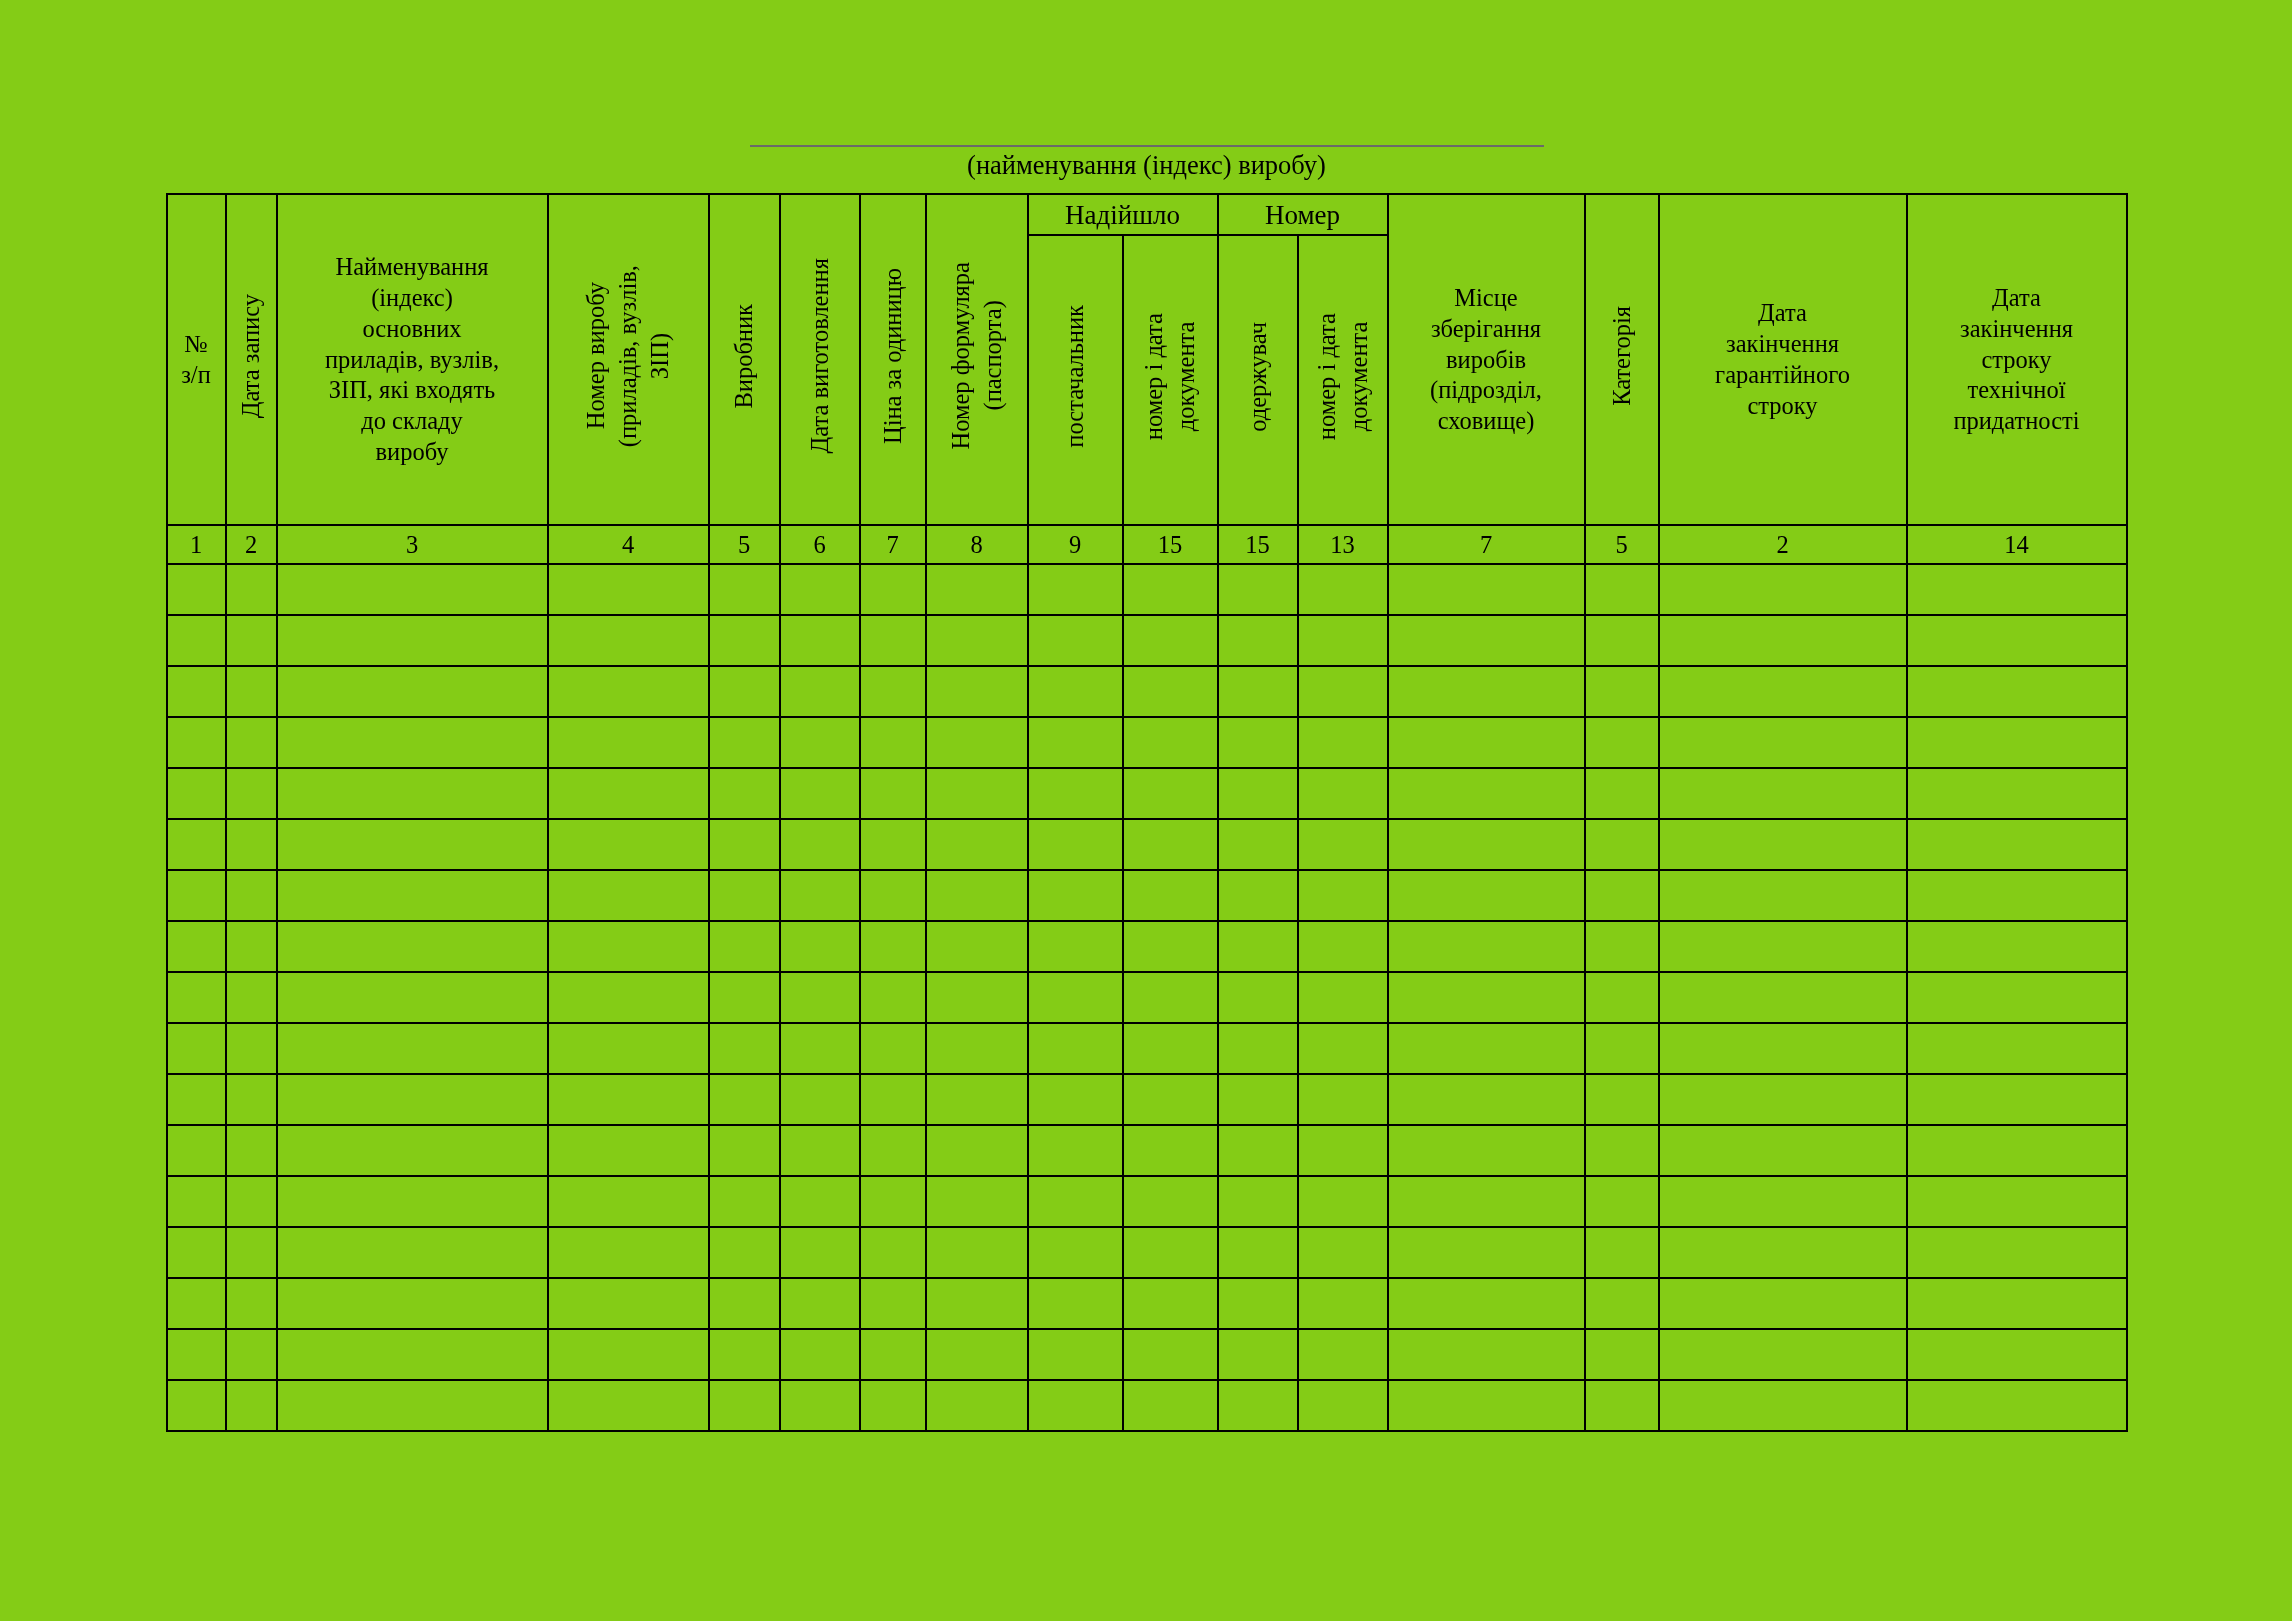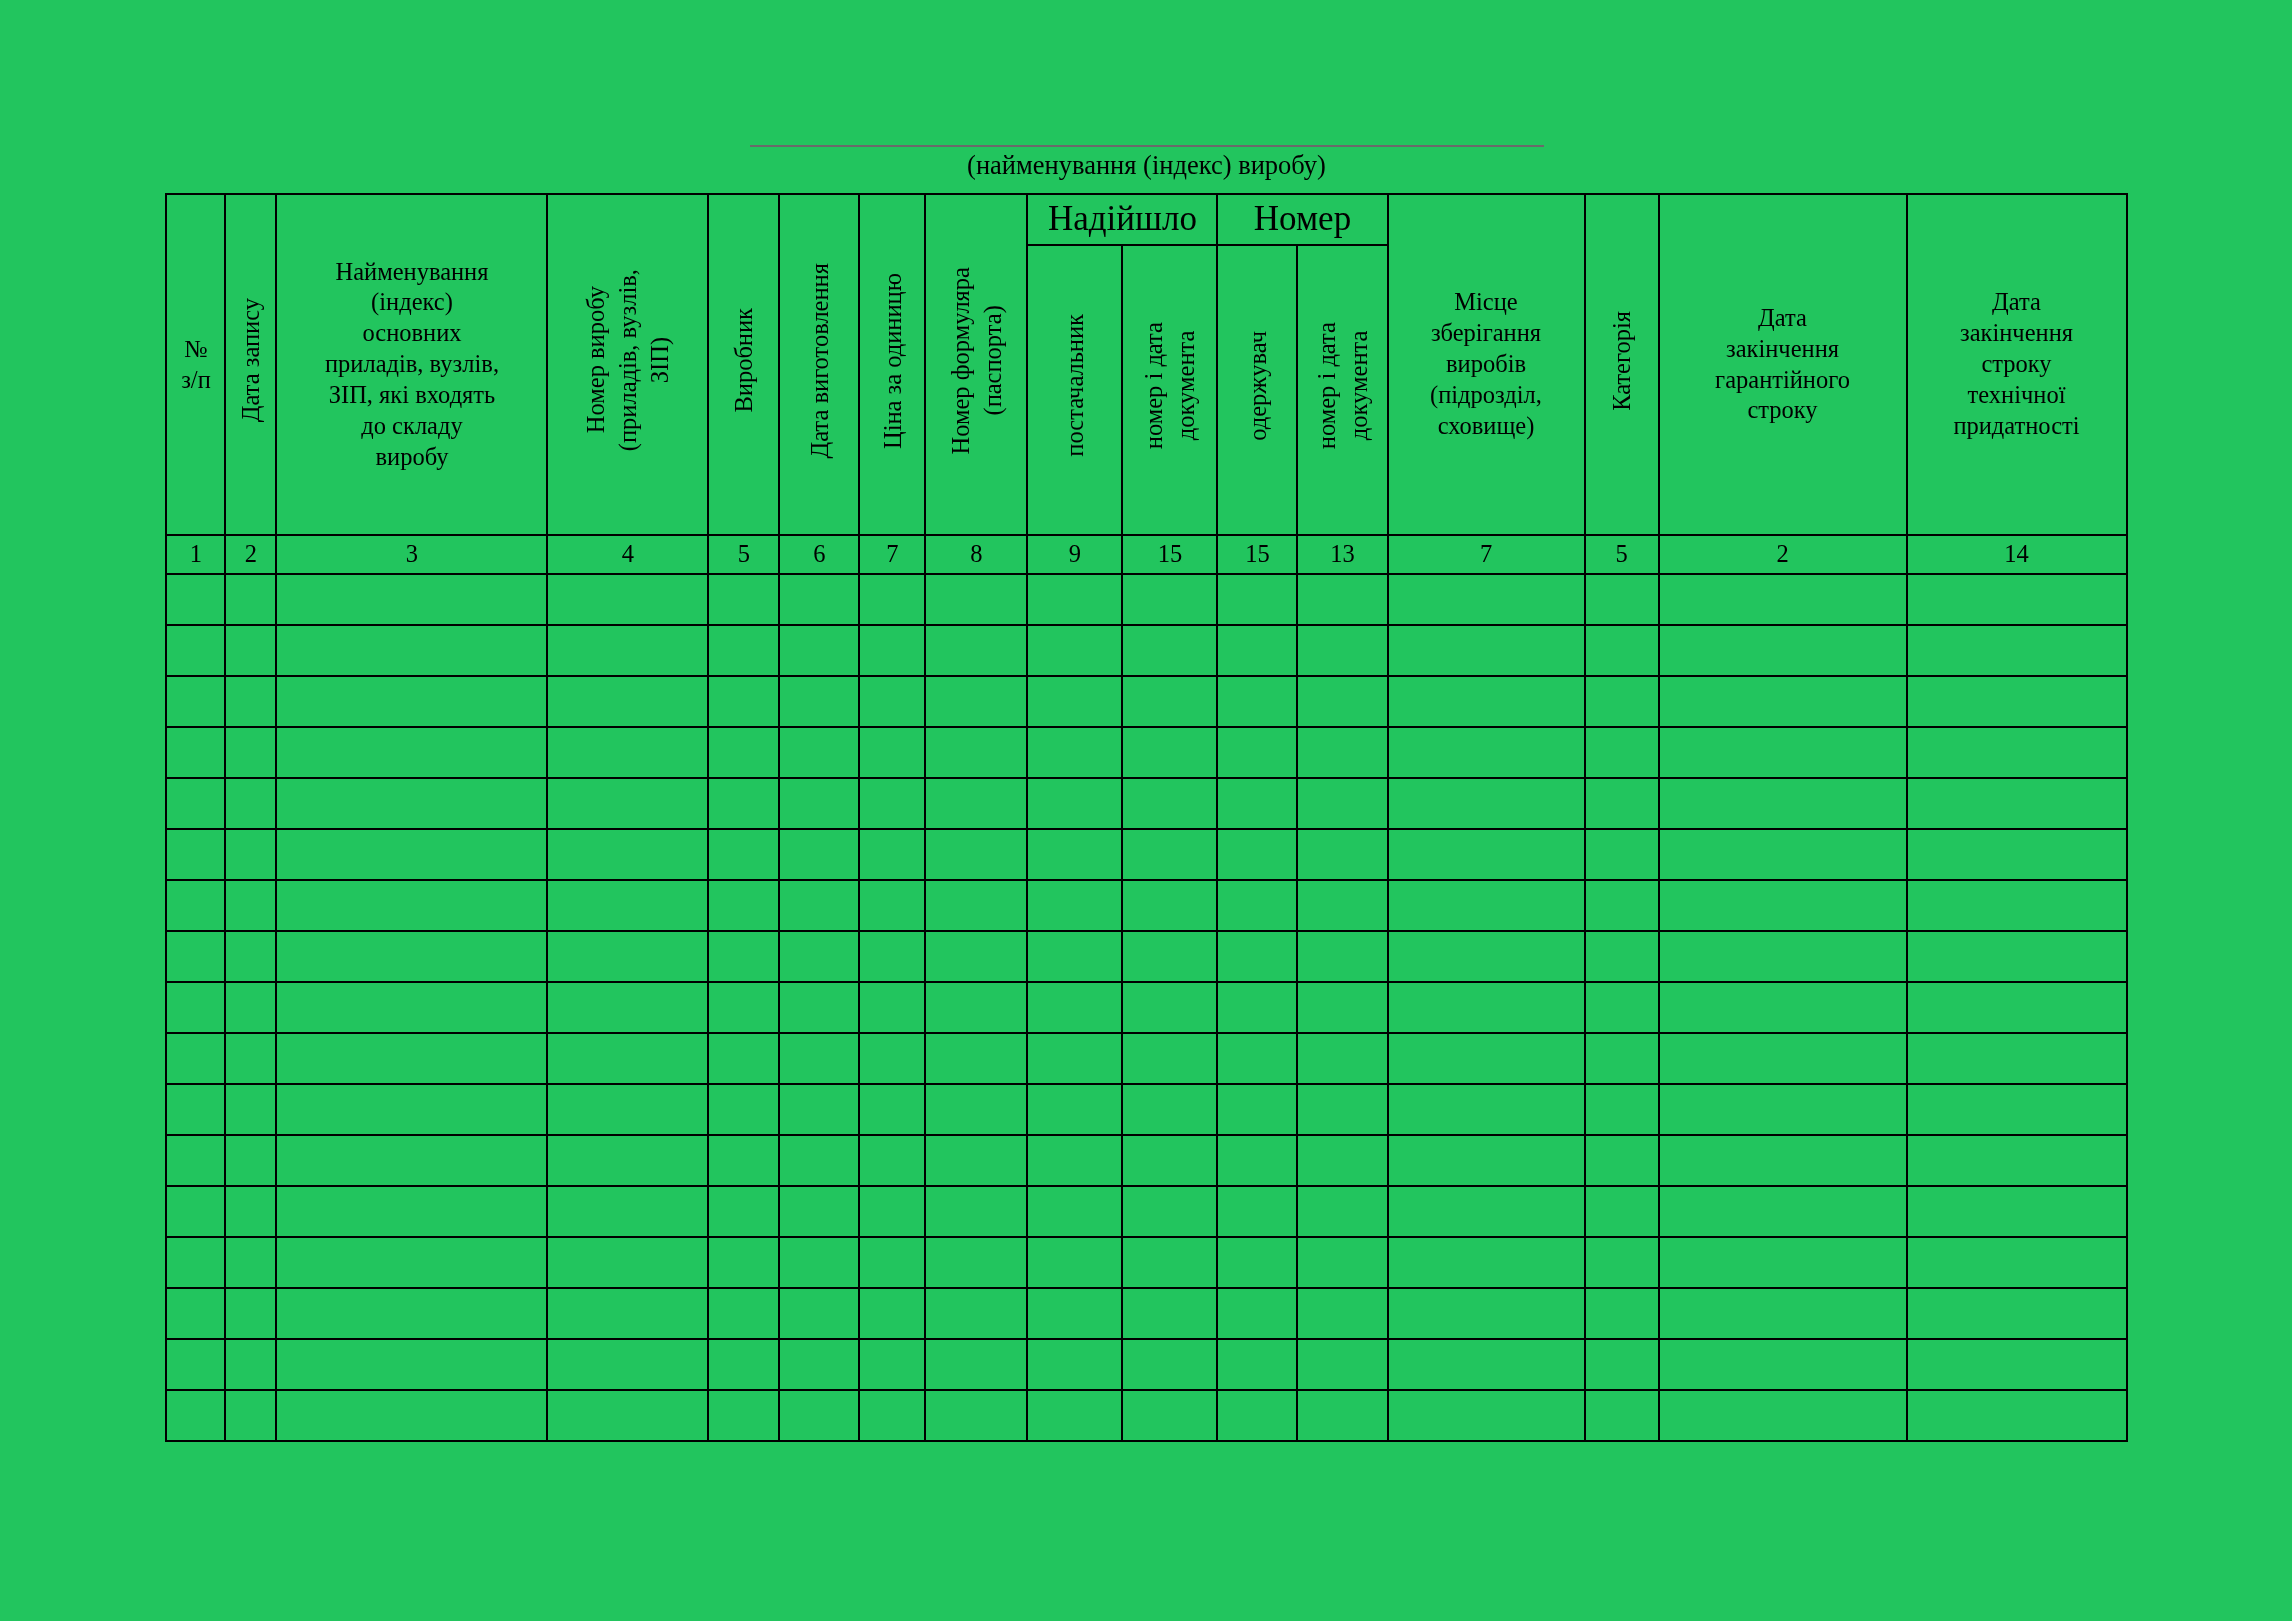--- a/index.html
+++ b/index.html
@@ -9,21 +9,21 @@
     background: #ffffff;
     font-family: "Liberation Serif", serif;
     color: #000;
   }
   .page {
     position: relative;
     width: 2293px;
     height: 1621px;
     padding-top: 145px;
     overflow: hidden;
-    background: #22c55e;
+    background: #84cc16;
   }
   .caption-wrap {
     width: 794px;
     margin: 0 auto;
     text-align: center;
   }
   .caption-line {
     width: 794px;
     height: 0;
     border-bottom: 2px solid #6a6a6a;
@@ -47,21 +47,21 @@
     vertical-align: middle;
     padding: 2px;
     overflow: hidden;
   }
   table.registry th {
     font-size: 24.5px;
     line-height: 1.26;
     white-space: pre-line;
   }
   tr.header-top { height: 41px; }
-  tr.header-top th.grp { font-size: 35px; }
+  tr.header-top th.grp { font-size: 27px; }
   tr.header-sub { height: 290px; }
   th.v { padding: 3.9px 0; }
   th.v .vt {
     display: inline-block;
     writing-mode: vertical-rl;
     transform: rotate(180deg);
     white-space: pre-line;
     line-height: 1.3;
     font-size: 24.5px;
     max-height: 320px;

